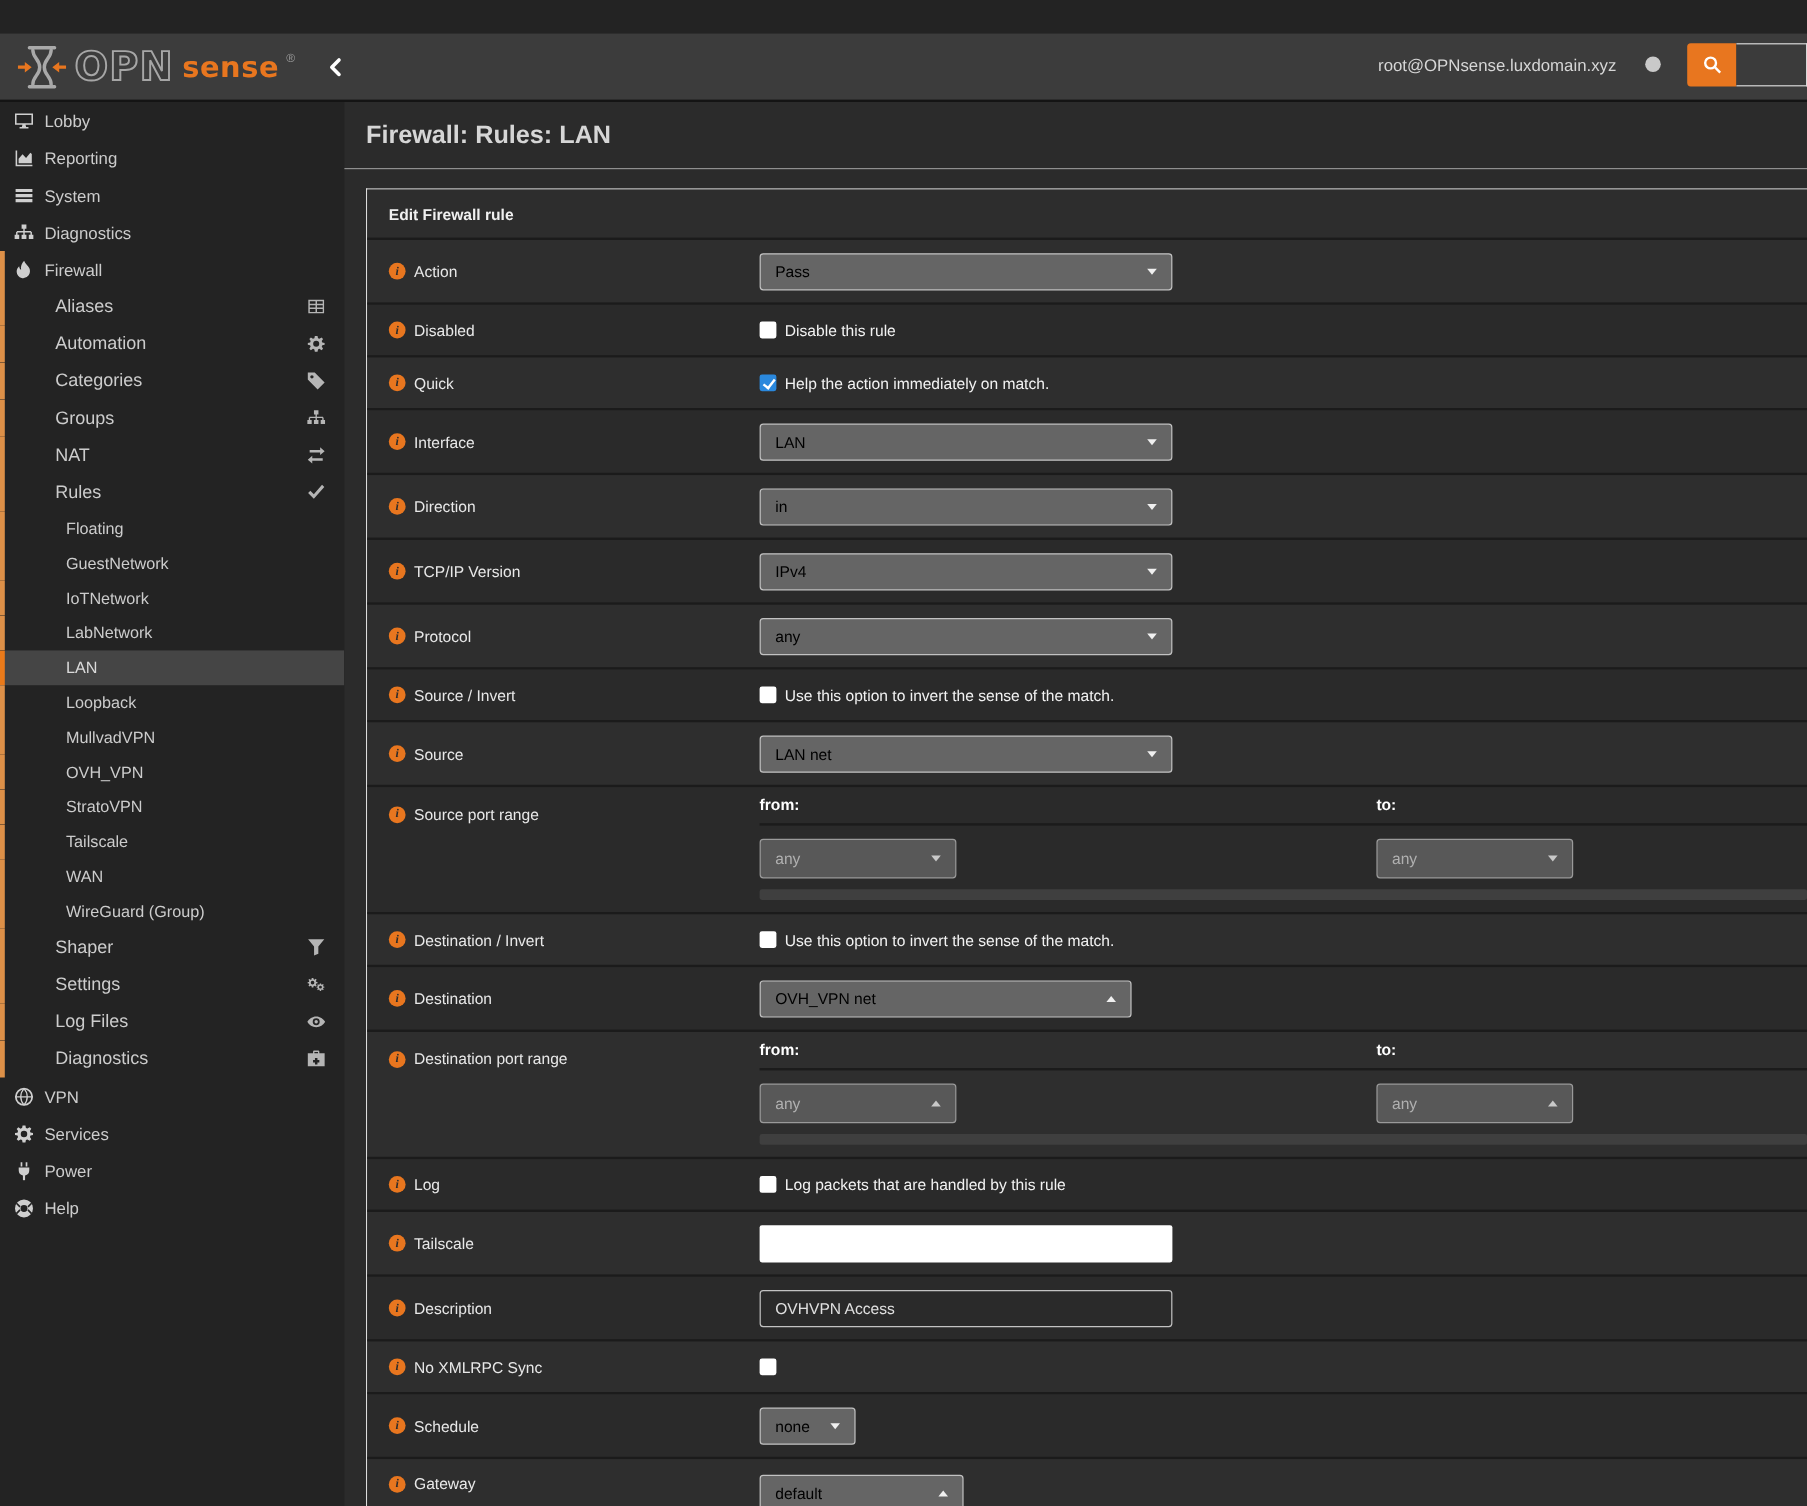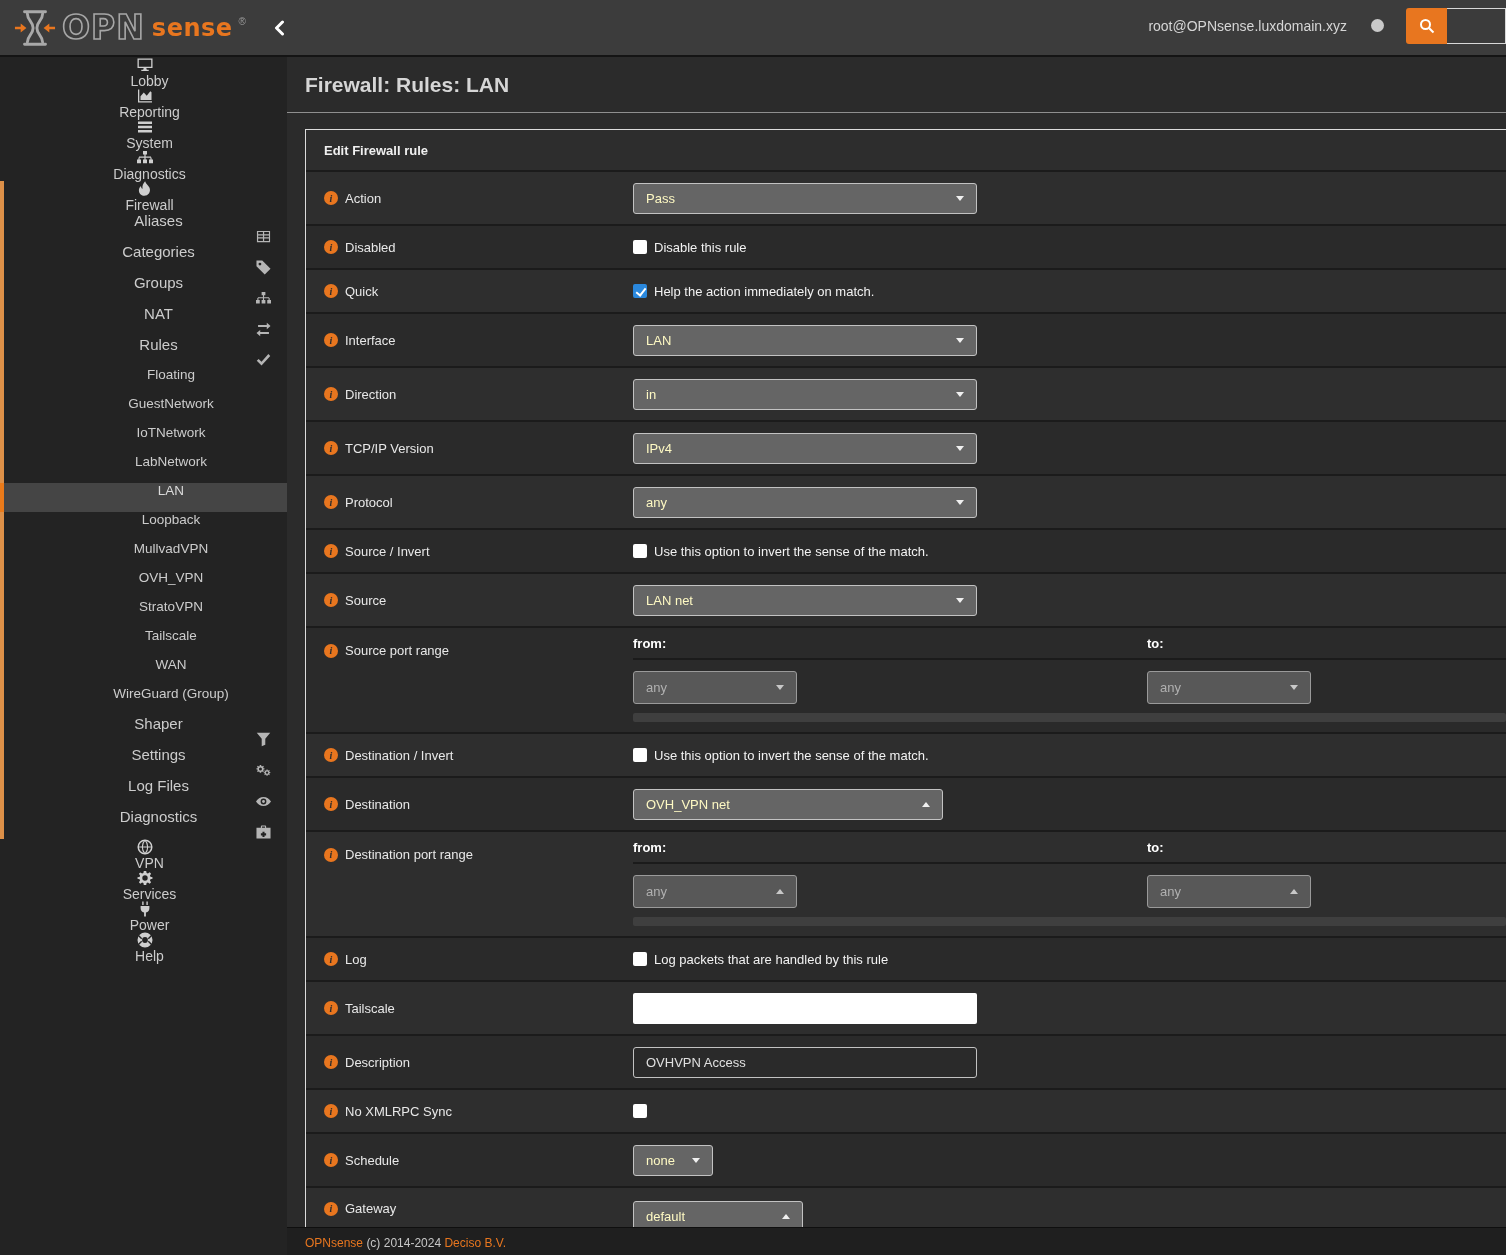--- a/index.html
+++ b/index.html
@@ -1,21 +1,21 @@
 <!DOCTYPE html>
 <html><head>
 <meta charset="utf-8">
 <style>
   * { margin:0; padding:0; box-sizing:border-box; }
   html,body { width:1506px; height:1255px; overflow:hidden; background:#232323;
               font-family:"Liberation Sans", sans-serif; }
 
   
   .hdr { height:57px; background:#3c3c3c; border-bottom:2px solid #141414;
-         display:flex; align-items:center; padding-left:14px; position:relative; }
+         display:flex; align-items:center; padding-left:14px; position:relative;margin-top:28px; }
   .logo { display:flex; align-items:center; gap:6px; }
   .logo-glass { width:42px; height:40px; display:inline-flex; }
   .brand-opn { font-family:"DejaVu Sans", sans-serif; font-size:33px; font-weight:800;
                color:transparent; -webkit-text-stroke:1.6px #a6a6a6; letter-spacing:1px; }
   .brand-sense { font-family:"DejaVu Sans", sans-serif; font-size:24px; font-weight:700;
                  color:#e8761f; margin-left:1px; letter-spacing:.5px; }
   .brand-reg { font-size:10px; color:#9a9a9a; align-self:flex-start; margin-top:8px; }
   .collapse { margin-left:26px; width:16px; height:16px; display:inline-flex; cursor:pointer; }
   .hdr-right { position:absolute; right:0; top:4px; height:43px; display:flex; align-items:center; }
   .hdr-user { font-size:14px; color:#d6d6d6; margin-right:24px; }
@@ -25,21 +25,21 @@
                 display:inline-flex; align-items:center; justify-content:center; cursor:pointer; }
   .search-btn svg { width:16px; height:16px; }
   .search-input { width:59px; height:36px; background:#3b3b3b; border:1px solid #d8d8d8;
                   border-left:none; color:#fff; font-size:13px; padding:0 6px; outline:none; }
 
   
   .shell { display:flex; height:1198px; }
 
   
   .sidebar { width:287px; flex:none; background:#232323; overflow:hidden; }
-  .sb-item { display:flex; align-items:center; color:#cccccc; cursor:pointer;flex-direction:column; }
+  .sb-item { display:flex; align-items:center; color:#cccccc; cursor:pointer; }
   .sb-item.l1 { height:31px; padding-left:12px; font-size:14px; }
   .sb-item.l2 { height:31px; padding-left:46px; padding-right:16px; font-size:15px; }
   .sb-item.l3 { height:29px; padding-left:55px; font-size:13.5px; }
   .sb-item.fw { box-shadow:inset 4px 0 0 #dd9048; }
   .sb-item.sel { background:#454545; box-shadow:inset 4px 0 0 #ea7a1a; color:#dadada; }
   .ic { width:16px; height:16px; display:inline-flex; margin-right:9px; color:#cfcfcf; flex:none; }
   .ic svg, .ric svg { width:100%; height:100%; }
   .ric { width:15px; height:15px; display:inline-flex; margin-left:auto; color:#b5b5b5; flex:none; }
 
   
@@ -66,21 +66,21 @@
   .cell-ctl { flex:1; display:flex; align-items:center; min-width:0; }
   .row.hcut .cell-ctl { padding-top:13px; }
   .info { width:14px; height:14px; border-radius:50%; background:#e8761f; flex:none;
           display:inline-flex; align-items:center; justify-content:center;
           color:#2c2c2c; font-family:"Liberation Serif", serif; font-style:italic;
           font-weight:700; font-size:10px; cursor:pointer; }
   .lbl { font-size:13px; color:#e8e8e8; }
 
   .sel-box { height:31px; background:#656565; border:1px solid #c2c2c2; border-radius:3px;
              display:flex; align-items:center; padding:0 12px; cursor:pointer; }
-  .sel-box .v { flex:1; font-size:13px; color:#fef9c3; }
+  .sel-box .v { flex:1; font-size:13px; color:#000000; }
   .car { width:0; height:0; border-left:4.5px solid transparent; border-right:4.5px solid transparent; flex:none; }
   .car.down { border-top:5.5px solid #f0f0f0; }
   .car.up { border-bottom:5.5px solid #f0f0f0; }
   .sel-box.small { background:#585858; border-color:#9a9a9a; height:33px; }
   .sel-box.small .v { color:#b0b0b0; }
   .sel-box.small .car.down { border-top-color:#c8c8c8; }
   .sel-box.small .car.up { border-bottom-color:#c8c8c8; }
 
   .cb { width:14px; height:14px; background:#fff; border-radius:2px; position:relative;
         flex:none; margin-right:7px; cursor:pointer; }
@@ -194,20 +194,28 @@
       </div>
       <div class="sb-item l2 fw">
         <span>Aliases</span>
         <span class="ric">
           <svg viewBox="0 0 16 16" fill="currentColor">
             <path fill-rule="evenodd" d="M1 2h14v12H1zm1.3 1.3v2.2h5.1V3.3zm6.4 0v2.2h5.1V3.3zM2.3 6.8v2.1h5.1V6.8zm6.4 0v2.1h5.1V6.8zM2.3 10.2v2.5h5.1v-2.5zm6.4 0v2.5h5.1v-2.5z"></path>
           </svg>
         </span>
       </div>
       <div class="sb-item l2 fw">
+        <span>Automation</span>
+        <span class="ric">
+          <svg viewBox="0 0 16 16" fill="currentColor">
+            <path fill-rule="evenodd" d="M9.2 1H6.8l-.4 2.1q-.7.2-1.3.5L3.3 2.4 1.9 3.8l1.2 1.8q-.3.6-.5 1.3L.5 7.2v1.6l2.1.4q.2.7.5 1.3l-1.2 1.8 1.4 1.4 1.8-1.2q.6.3 1.3.5l.4 2.1h2.4l.4-2.1q.7-.2 1.3-.5l1.8 1.2 1.4-1.4-1.2-1.8q.3-.6.5-1.3l2.1-.4V7.2l-2.1-.4q-.2-.7-.5-1.3l1.2-1.8-1.4-1.4-1.8 1.2q-.6-.3-1.3-.5zM8 5.3A2.7 2.7 0 1 1 8 10.7 2.7 2.7 0 0 1 8 5.3z"></path>
+          </svg>
+        </span>
+      </div>
+      <div class="sb-item l2 fw">
         <span>Categories</span>
         <span class="ric">
           <svg viewBox="0 0 16 16" fill="currentColor">
             <path fill-rule="evenodd" d="M.5.5h6.2l8.8 8.8-6.2 6.2L.5 6.7zM4.2 2.8a1.5 1.5 0 1 0 0 3 1.5 1.5 0 0 0 0-3z"></path>
           </svg>
         </span>
       </div>
       <div class="sb-item l2 fw">
         <span>Groups</span>
         <span class="ric">

